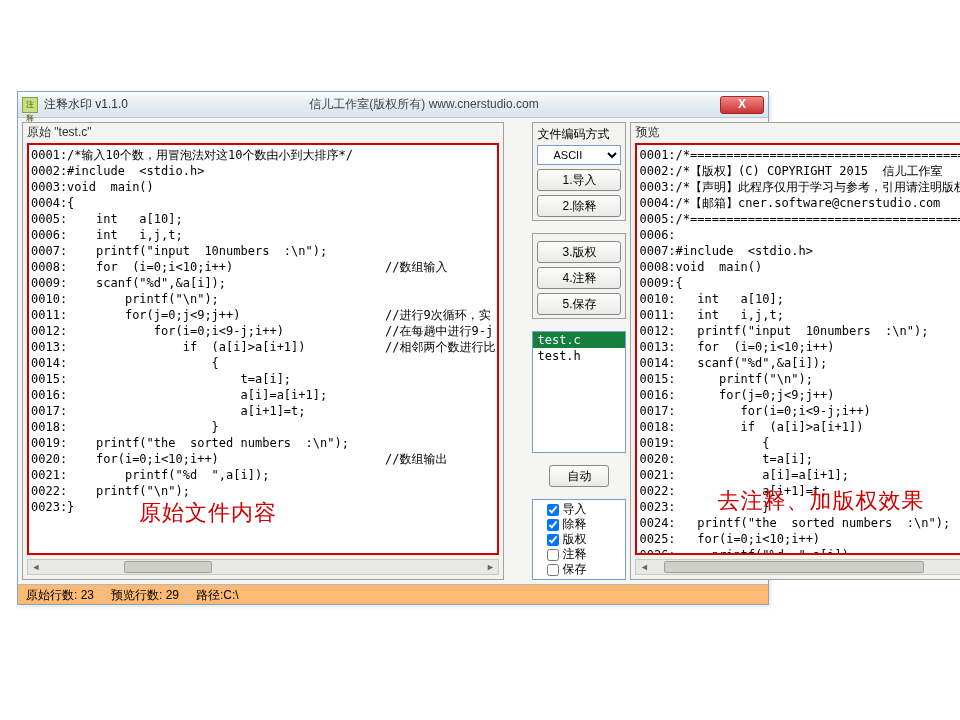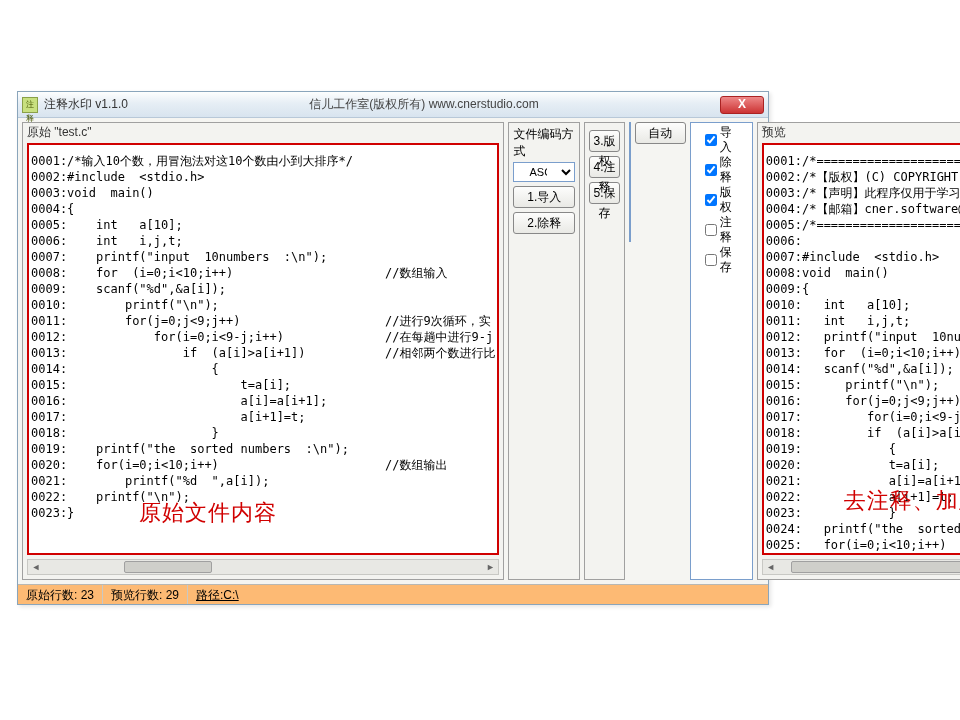--- a/index.html
+++ b/index.html
@@ -6,43 +6,43 @@
     body { font-family: "Microsoft YaHei", SimSun, sans-serif; font-size: 12px; background: #fff; width: 960px; height: 720px; overflow: hidden; }
     .window { width: 752px; margin: 91px 0 0 17px; border: 1px solid #8aa5bb; background: #f5f5f2; box-shadow: 2px 2px 4px rgba(0,0,0,0.1); }
     .titlebar { height: 26px; background: linear-gradient(#fdfefe,#e6eef5 45%,#d8e4ef); display: flex; align-items: center; padding: 0 4px; border-bottom: 1px solid #b8c8d8; }
     .titlebar .app-icon { width: 16px; height: 16px; background: #c8e080; border: 1px solid #8aa048; margin-right: 6px; position: relative; font-size: 8px; line-height: 14px; text-align: center; color: #445500; }
     .titlebar .title-text { color: #333; flex: 0 0 auto; }
     .titlebar .center-text { flex: 1; text-align: center; color: #444; }
     .titlebar .close-btn { width: 44px; height: 18px; background: linear-gradient(#e88,#c33); border: 1px solid #a22; border-radius: 3px; color: #fff; text-align: center; line-height: 15px; font-weight: bold; font-size: 12px; cursor: pointer; }
     .content { padding: 4px; display: flex; gap: 4px; }
     .panel { border: 1px solid #a0a0a0; display: flex; flex-direction: column; background: #f3f3f0; }
     .panel-left { flex: 0 0 418px; height: 458px; }
-    .panel-mid { flex: 0 0 94px; display: flex; flex-direction: row; gap: 4px; }
+    .panel-mid { flex: 0 0 94px; display: flex; flex-direction: column; gap: 12px; margin-left: 24px; }
     .panel-right { flex: 1; height: 458px; }
     .panel-label { font-size: 12px; padding: 1px 4px 0 4px; color: #333; }
     .code-box { flex: 1; margin: 2px 4px 4px 4px; border: 2px solid #d00000; background: #fff; position: relative; font-family: SimSun, monospace; font-size: 12px; line-height: 16px; overflow: hidden; }
-    .code-lines { padding: 8px 2px; white-space: pre; color: #000; }
+    .code-lines { padding: 2px 2px; white-space: pre; color: #000; }
     .overlay-caption { position: absolute; font-family: SimSun, serif; font-size: 22px; color: #d00000; letter-spacing: 1px; }
     .overlay-left { left: 110px; top: 360px; }
     .overlay-right { left: 80px; top: 348px; }
     .hscroll { height: 16px; margin: 0 4px 4px 4px; background: #e8e8e4; border: 1px solid #c8c8c4; position: relative; }
     .hscroll .thumb { position: absolute; left: 96px; top: 1px; height: 12px; width: 88px; background: #cfcfca; border: 1px solid #a0a0a0; border-radius: 2px; }
     .hscroll .arrow { position: absolute; top: 0; width: 16px; height: 14px; text-align: center; line-height: 14px; color: #666; font-size: 9px; }
     .hscroll .arrow-l { left: 0; }
     .hscroll .arrow-r { right: 0; }
     .mid-group { border: 1px solid #a0a0a0; padding: 3px 4px; background: #f3f3f0; }
     .select { width: 100%; height: 20px; border: 1px solid #7a9ecc; background: #fff; font-size: 11px; padding: 1px 11px; }
     .btn { width: 100%; height: 22px; margin-top: 4px; border: 1px solid #888; border-radius: 3px; background: linear-gradient(#fdfdfc,#e9e9e5); font-size: 12px; cursor: pointer; text-align: center; line-height: 20px; }
     .keep-row { display: flex; align-items: center; gap: 3px; padding: 2px 0; }
     .spin { width: 32px; height: 18px; border: 1px solid #7a9ecc; background: #fff; font-size: 11px; padding: 0 2px; }
     .spin-btns { width: 14px; height: 18px; display: flex; flex-direction: column; }
     .spin-btns div { flex: 1; border: 1px solid #888; background: #eee; font-size: 7px; text-align: center; line-height: 7px; }
     .file-list { flex: 1; border: 1px solid #7a9ecc; background: #fff; font-family: SimSun, monospace; font-size: 12px; overflow: hidden; }
     .file-list .item { padding: 1px 4px; }
-    .file-list .item.selected { background: #be185d; color: #fff; text-decoration: underline; }
+    .file-list .item.selected { background: #15803d; color: #fff; }
     .check-list { border: 1px solid #7a9ecc; background: #fff; padding: 2px 14px; }
     .check-list label { display: flex; align-items: center; gap: 3px; font-size: 12px; line-height: 15px; }
     .check-list input { width: 12px; height: 12px; }
     .statusbar { height: 20px; border-top: 1px solid #b8b8b4; background: #fdba74; display: flex; align-items: center; font-size: 12px; }
     .statusbar .cell { padding: 0 8px; border-right: 1px solid #c8c8c4; height: 100%; line-height: 20px; }
   </style>
 </head>
 <body>
 
 <div class="window">
@@ -172,15 +172,15 @@
         <div class="thumb" style="left:28px; width:260px;"></div>
 
       </div>
     </div>
 
   </div>
 
   <div class="statusbar">
     <div class="cell">原始行数: 23</div>
     <div class="cell">预览行数: 29</div>
-    <div class="cell" style="flex:1; border-right:none;text-decoration:underline;">路径:C:\</div>
+    <div class="cell" style="flex:1; border-right:none;">路径:C:\</div>
   </div>
 </div>
 
 </body></html>

